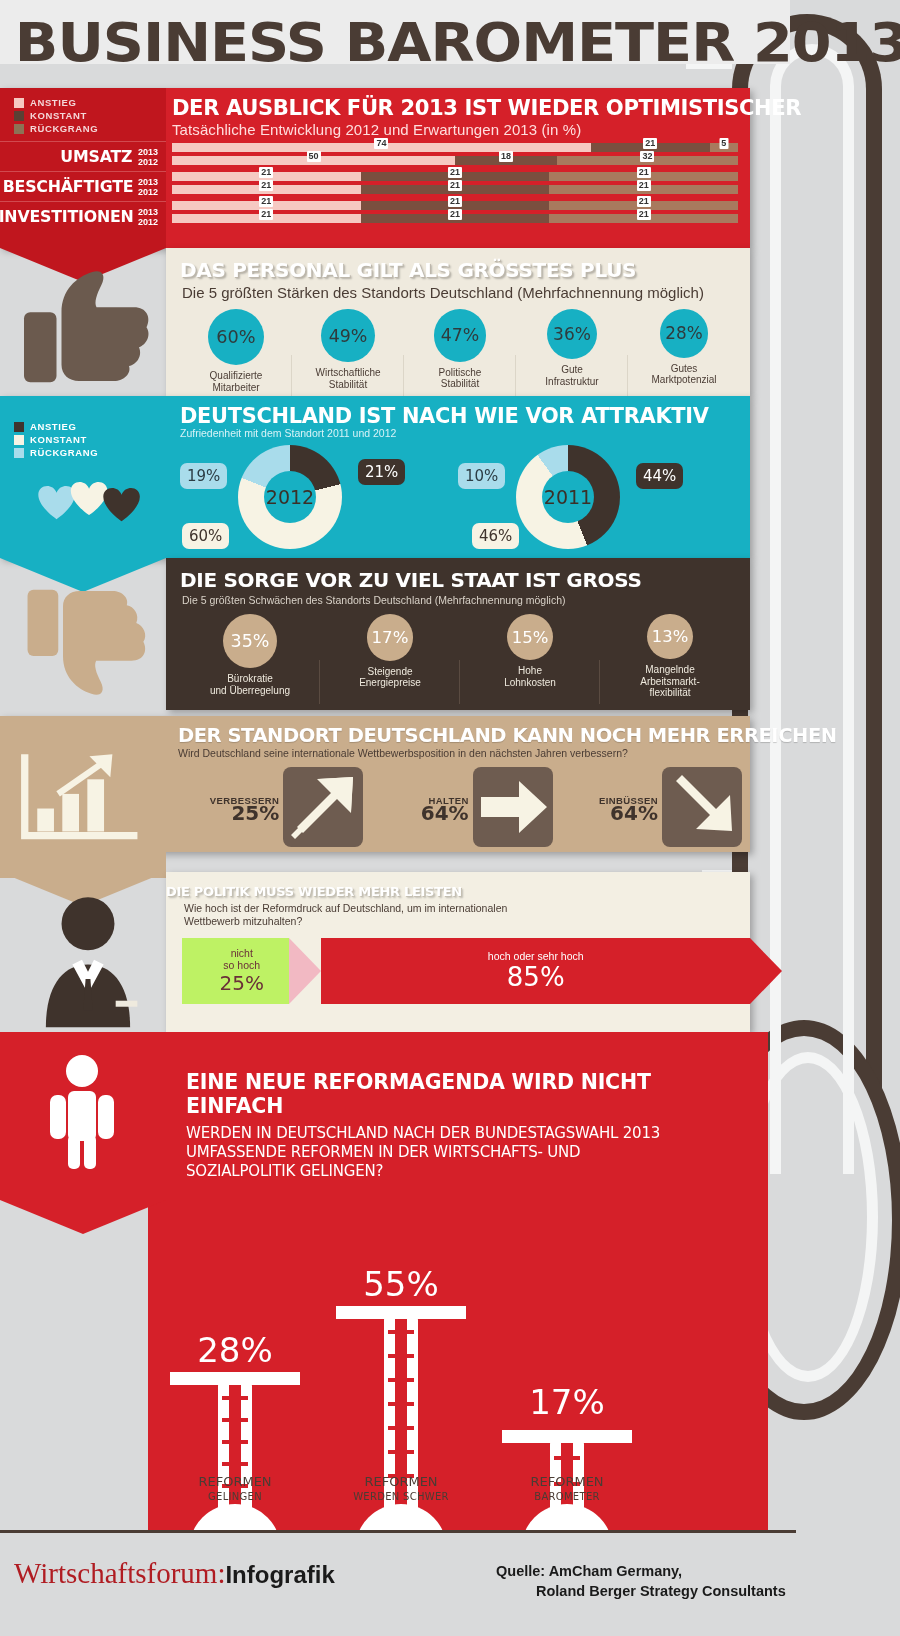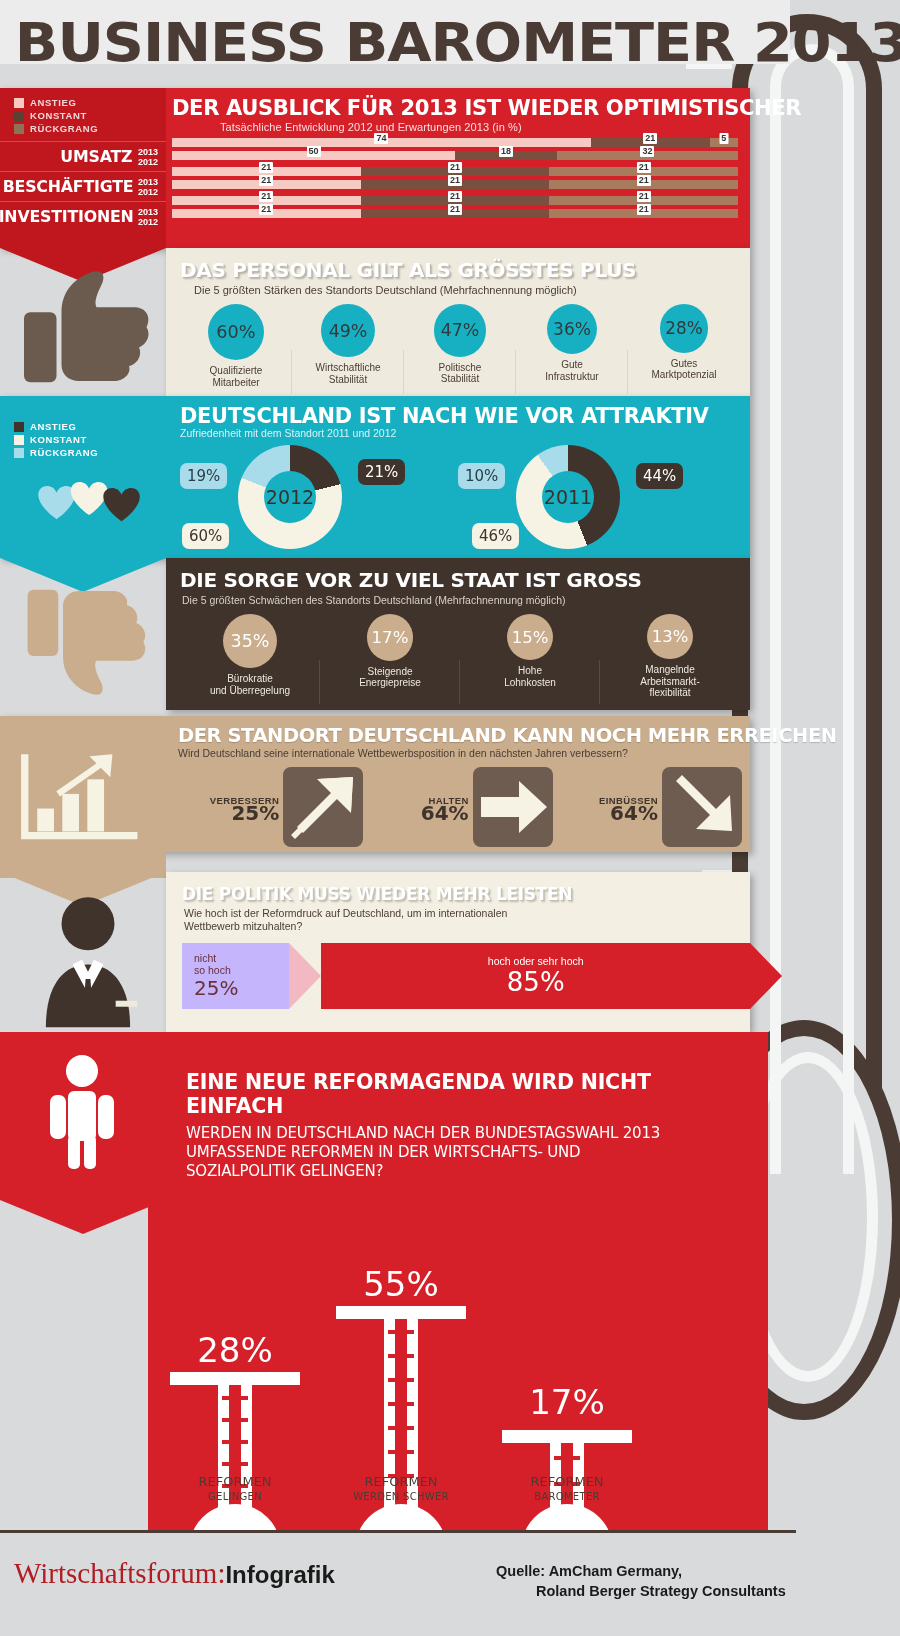--- a/index.html
+++ b/index.html
@@ -51,34 +51,34 @@
   .legend div { display:flex; align-items:center; gap:6px; font-size:9.5px; letter-spacing:.6px; color:#f4d7d8; font-weight:bold; height:13px;}
   .legend span.sw { width:10px; height:10px; display:inline-block; }
   .rowlabels { margin-top:6px; }
   .rlab { display:flex; justify-content:flex-end; align-items:center; gap:6px; height:30px; padding-right:8px;
           border-top:1px solid #d14a4f; }
   .rlab b { font-family:"DejaVu Sans", sans-serif; font-size:15.5px; color:#fff; letter-spacing:-.2px; transform:scaleX(1.02); }
   .rlab .yrs { font-size:9px; line-height:10px; color:#fff; font-weight:bold; }
 
   .sec1 .right { position:absolute; left:166px; top:0; right:0; height:160px; padding:8px 12px 6px 6px; }
   .sec1 h2 { font-family:"DejaVu Sans", sans-serif; font-size:20.5px; color:#fff; letter-spacing:-.4px; white-space:nowrap; transform:scaleX(1.03); transform-origin:left; }
-  .sec1 .sub { font-size:11px; color:#fdd; margin-top:1px; letter-spacing:.1px;margin-left:48px;}
+  .sec1 .sub { font-size:15px; color:#fdd; margin-top:1px; letter-spacing:.1px;}
   .bars { margin-top:5px; position:relative; }
   .bar { position:relative; height:9px; margin-bottom:3.5px; display:flex; }
   .bar .seg { height:9px; }
   .bar .val {
     position:absolute; top:-5px; background:#fff; color:#333; font-size:9px; font-weight:bold;
     line-height:11px; padding:0 2px; border-radius:1px; transform:translateX(-50%);
   }
 
   
   .sec2 { position:absolute; left:166px; top:248px; width:584px; height:148px; background:#efeade; }
   .sec2 h2 { font-family:"DejaVu Sans", sans-serif; font-size:20px; color:#fff;
              text-shadow:1px 1px 0 #bdb7ab, 2px 2px 2px rgba(0,0,0,.25); padding:10px 0 0 14px; letter-spacing:-.3px;}
-  .sec2 .sub { font-size:11px; color:#4a3c34; padding:2px 0 0 28px; }
+  .sec2 .sub { font-size:15px; color:#4a3c34; padding:2px 0 0 16px; }
   .circles { display:flex; padding:8px 10px 0 14px; gap:0; }
   .cwrap { flex:1; text-align:center; position:relative; }
   .cwrap:not(:last-child)::after{ content:""; position:absolute; right:0; top:46px; width:1px; height:44px; background:#dcd6c8; }
   .circ { width:52px; height:52px; border-radius:50%; display:inline-flex; align-items:center; justify-content:center;
           font-family:"DejaVu Sans", sans-serif; font-size:17px; color:#2f3b3d; }
   .clabel { font-size:10px; color:#4a3c34; line-height:11.5px; margin-top:5px; }
 
   
   .sec3 { position:absolute; left:0; top:396px; width:750px; height:162px; background:#17b0c3; }
   .sec3 .leftcol { position:absolute; left:0; top:0; width:166px; height:162px; background:#17b0c3; }
@@ -111,26 +111,26 @@
   .sec5 h2 { font-family:"DejaVu Sans", sans-serif; font-size:19.5px; color:#fff; letter-spacing:-.45px; white-space:nowrap; text-shadow:0 1px 1px rgba(0,0,0,.18);}
   .sec5 .sub { font-size:10.5px; color:#4a3c34; margin-top:0; white-space:nowrap;}
   .arrows { display:flex; align-items:center; margin-top:8px; gap:4px;}
   .arrgrp { display:flex; align-items:center; gap:4px; flex:1; }
   .arrtxt { text-align:right; font-size:9.5px; color:#3f332c; letter-spacing:.4px; font-weight:bold; line-height:12px;}
   .arrtxt b { display:block; font-family:"DejaVu Sans", sans-serif; font-size:20px; letter-spacing:0; }
   .arrbox { width:80px; height:80px; background:#6e5c50; border-radius:8px; position:relative; }
 
   
   .sec6 { position:absolute; left:166px; top:872px; width:584px; height:160px; background:#f3efe3; }
-  .sec6 h2 { font-family:"DejaVu Sans", sans-serif; font-size:17px; color:#fff;
-             text-shadow:1px 1px 0 #c4bfb2, 2px 2px 2px rgba(0,0,0,.22); padding:12px 0 0 16px; letter-spacing:-.3px;}
+  .sec6 h2 { font-family:"DejaVu Sans", sans-serif; font-size:13px; color:#fff;
+             text-shadow:1px 1px 0 #c4bfb2, 2px 2px 2px rgba(0,0,0,.22); padding:12px 0 0 0; letter-spacing:-.3px;}
   .sec6 .sub { font-size:10.5px; color:#4a3c34; padding:3px 0 0 18px; line-height:13px; }
   .chev-row { display:flex; margin-top:10px; padding-left:16px; height:66px; }
   .chev { position:relative; height:66px; display:flex; flex-direction:column; justify-content:center; }
-  .chev.small { width:110px; background:#c4b5fd; color:#6a3038; padding-left:12px; }
+  .chev.small { width:110px; background:#bef264; color:#6a3038; padding-left:12px;text-align:center; }
   .chev.big { width:440px; background:#d52029; color:#fff; text-align:center; }
   .chev .cap { font-size:10.5px; line-height:12px; }
   .chev .pct { font-family:"DejaVu Sans", sans-serif; }
   .chev.small .pct { font-size:20px; }
   .chev.big .pct { font-size:26px; }
   .chev::after { content:""; position:absolute; right:-32px; top:0; width:0; height:0;
                  border-top:33px solid transparent; border-bottom:33px solid transparent; }
   .chev.small::after { border-left:32px solid #f2b9c3; }
   .chev.big::after { border-left:32px solid #d52029; }
 

